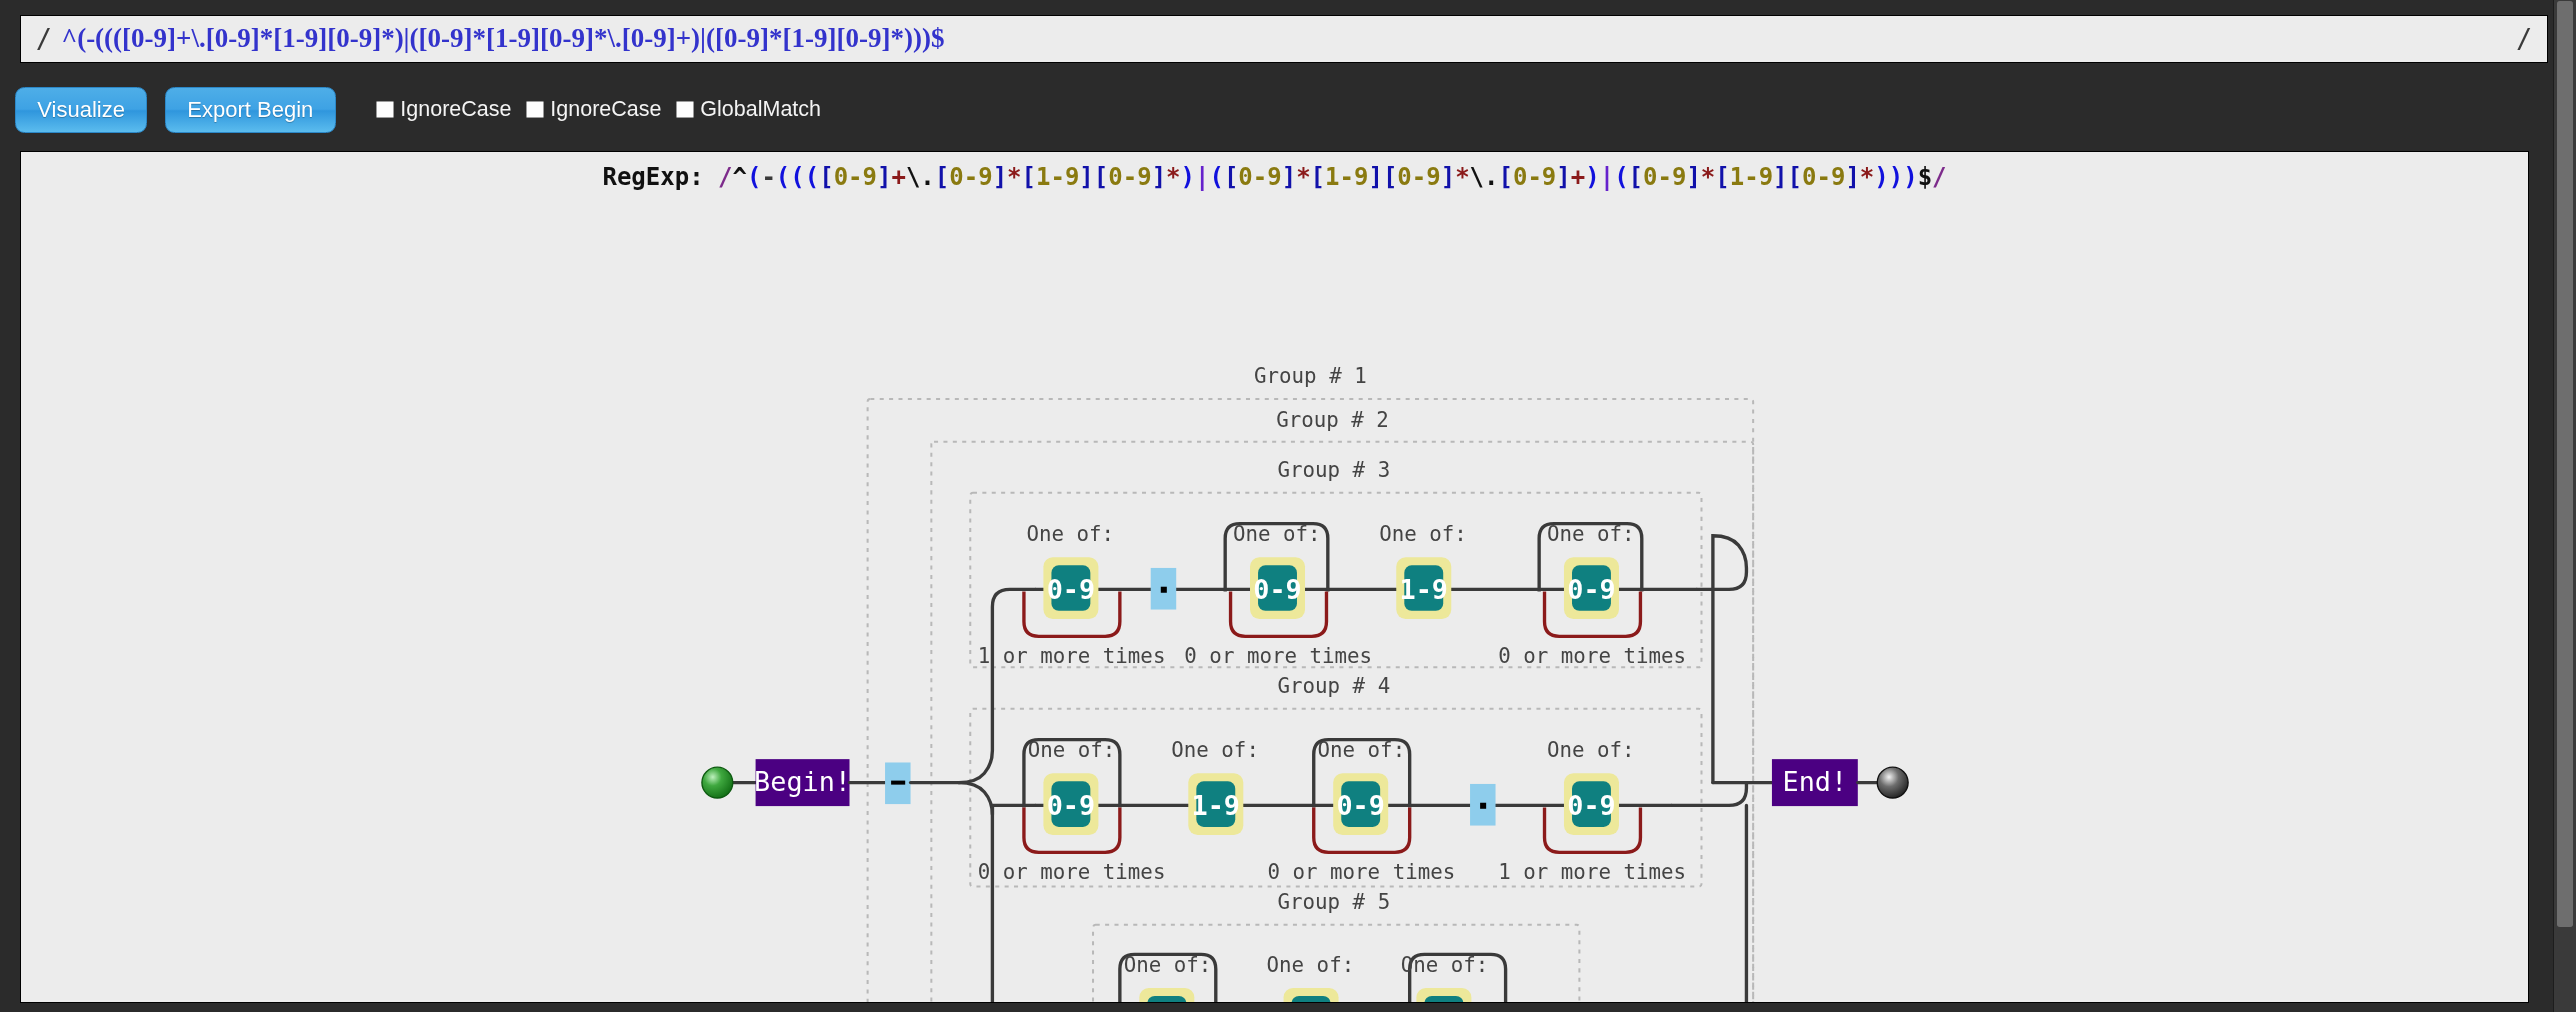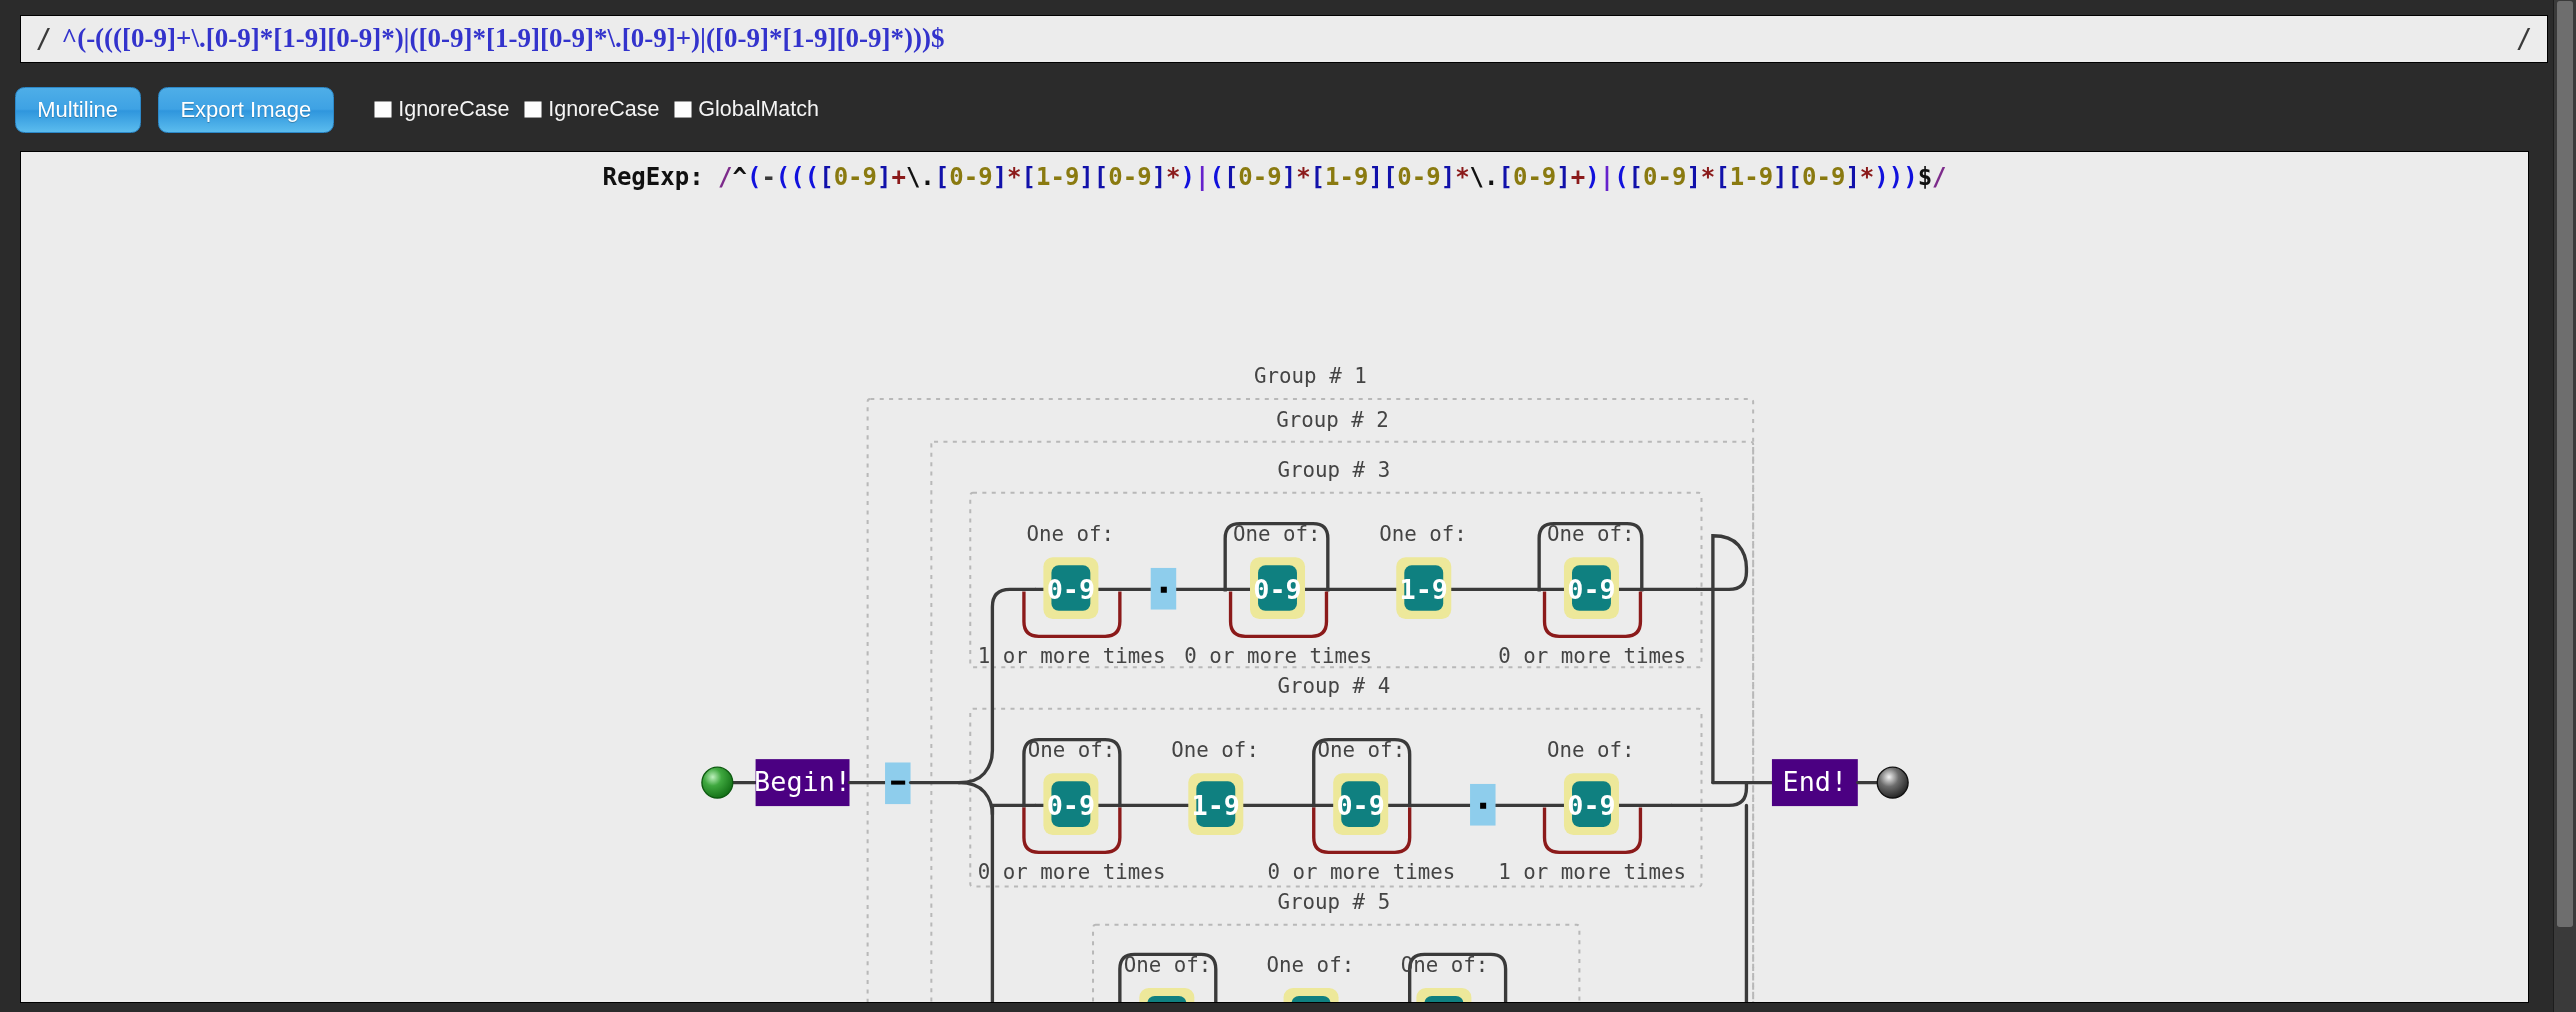--- a/index.html
+++ b/index.html
@@ -105,22 +105,22 @@
 </head>
 <body>
 
 <div id="regex-bar">
   <span class="slash">/</span>
   <input id="regex-input" type="text" value="^(-((([0-9]+\.[0-9]*[1-9][0-9]*)|([0-9]*[1-9][0-9]*\.[0-9]+)|([0-9]*[1-9][0-9]*)))$" style="">
   <span class="slash">/</span>
 </div>
 
 <div id="toolbar">
-  <div class="btn">Multiline</div>
-  <div class="btn">Export Image</div>
+  <div class="btn">Visualize</div>
+  <div class="btn">Export Begin</div>
 
   <div class="chk-group">
     <label class="chk-wrap">
       <span class="chk"></span>
       <span class="chk-label">IgnoreCase</span>
     </label>
     <label class="chk-wrap">
       <span class="chk"></span>
       <span class="chk-label">IgnoreCase</span>
     </label>

